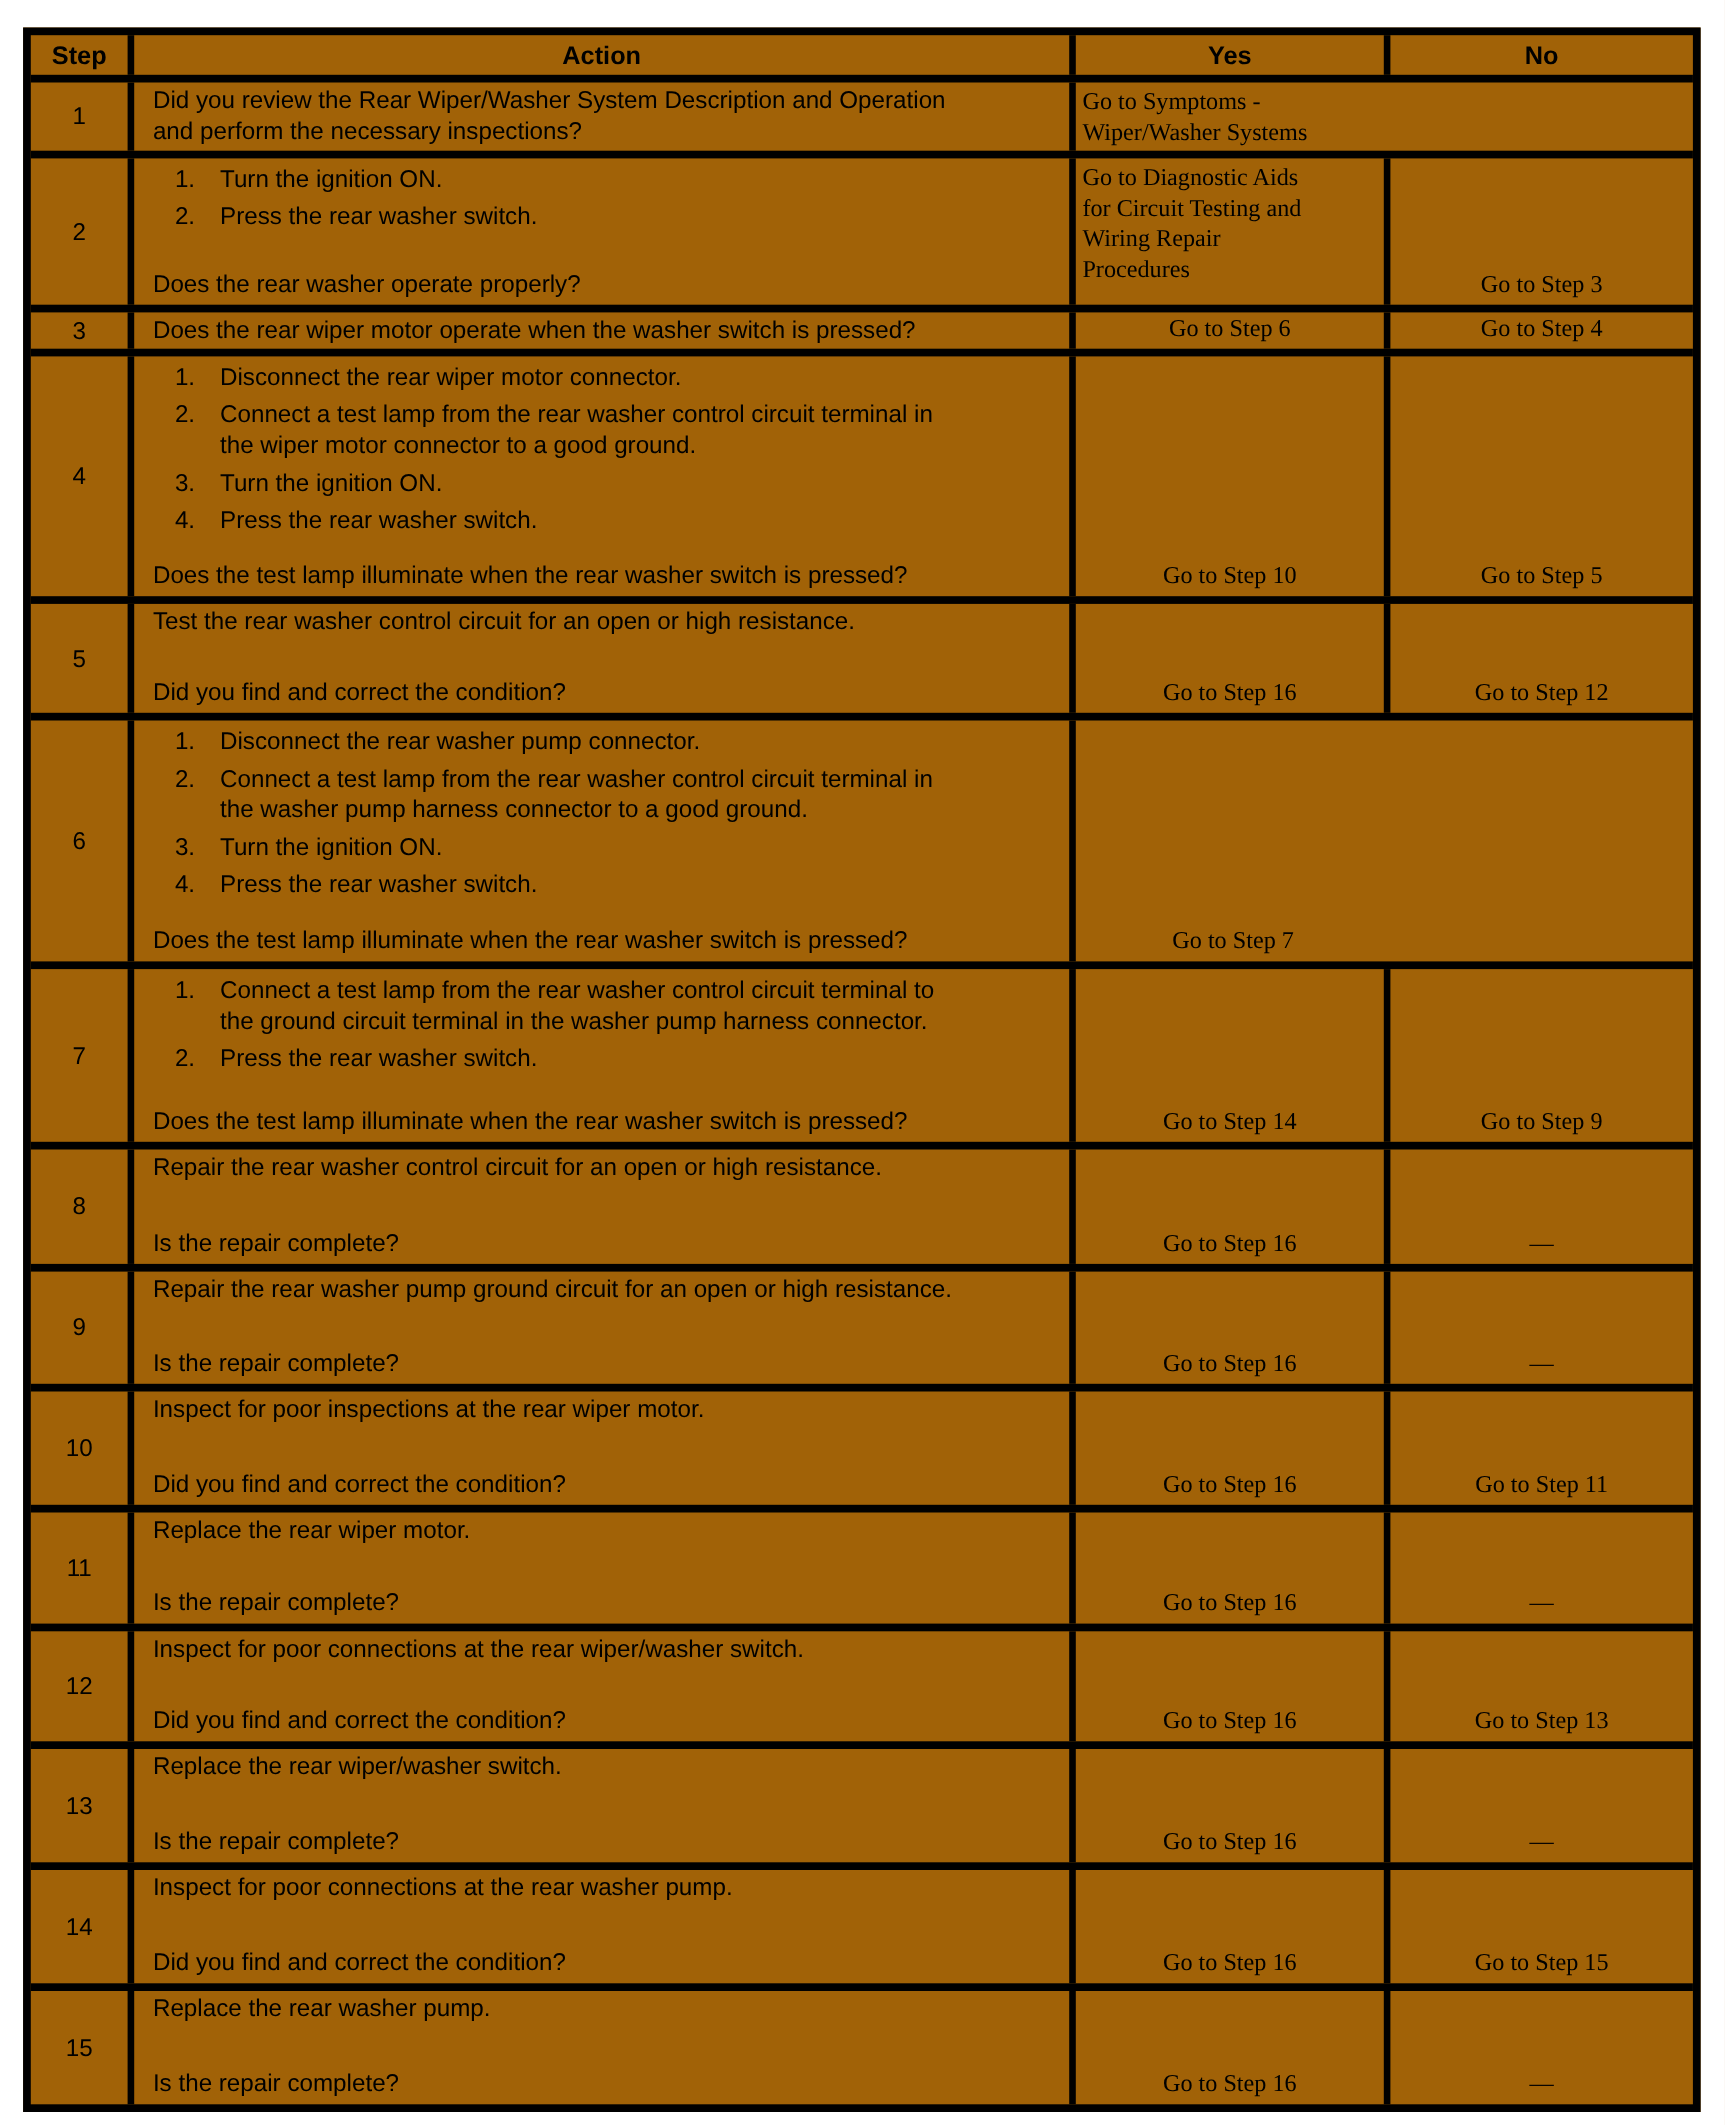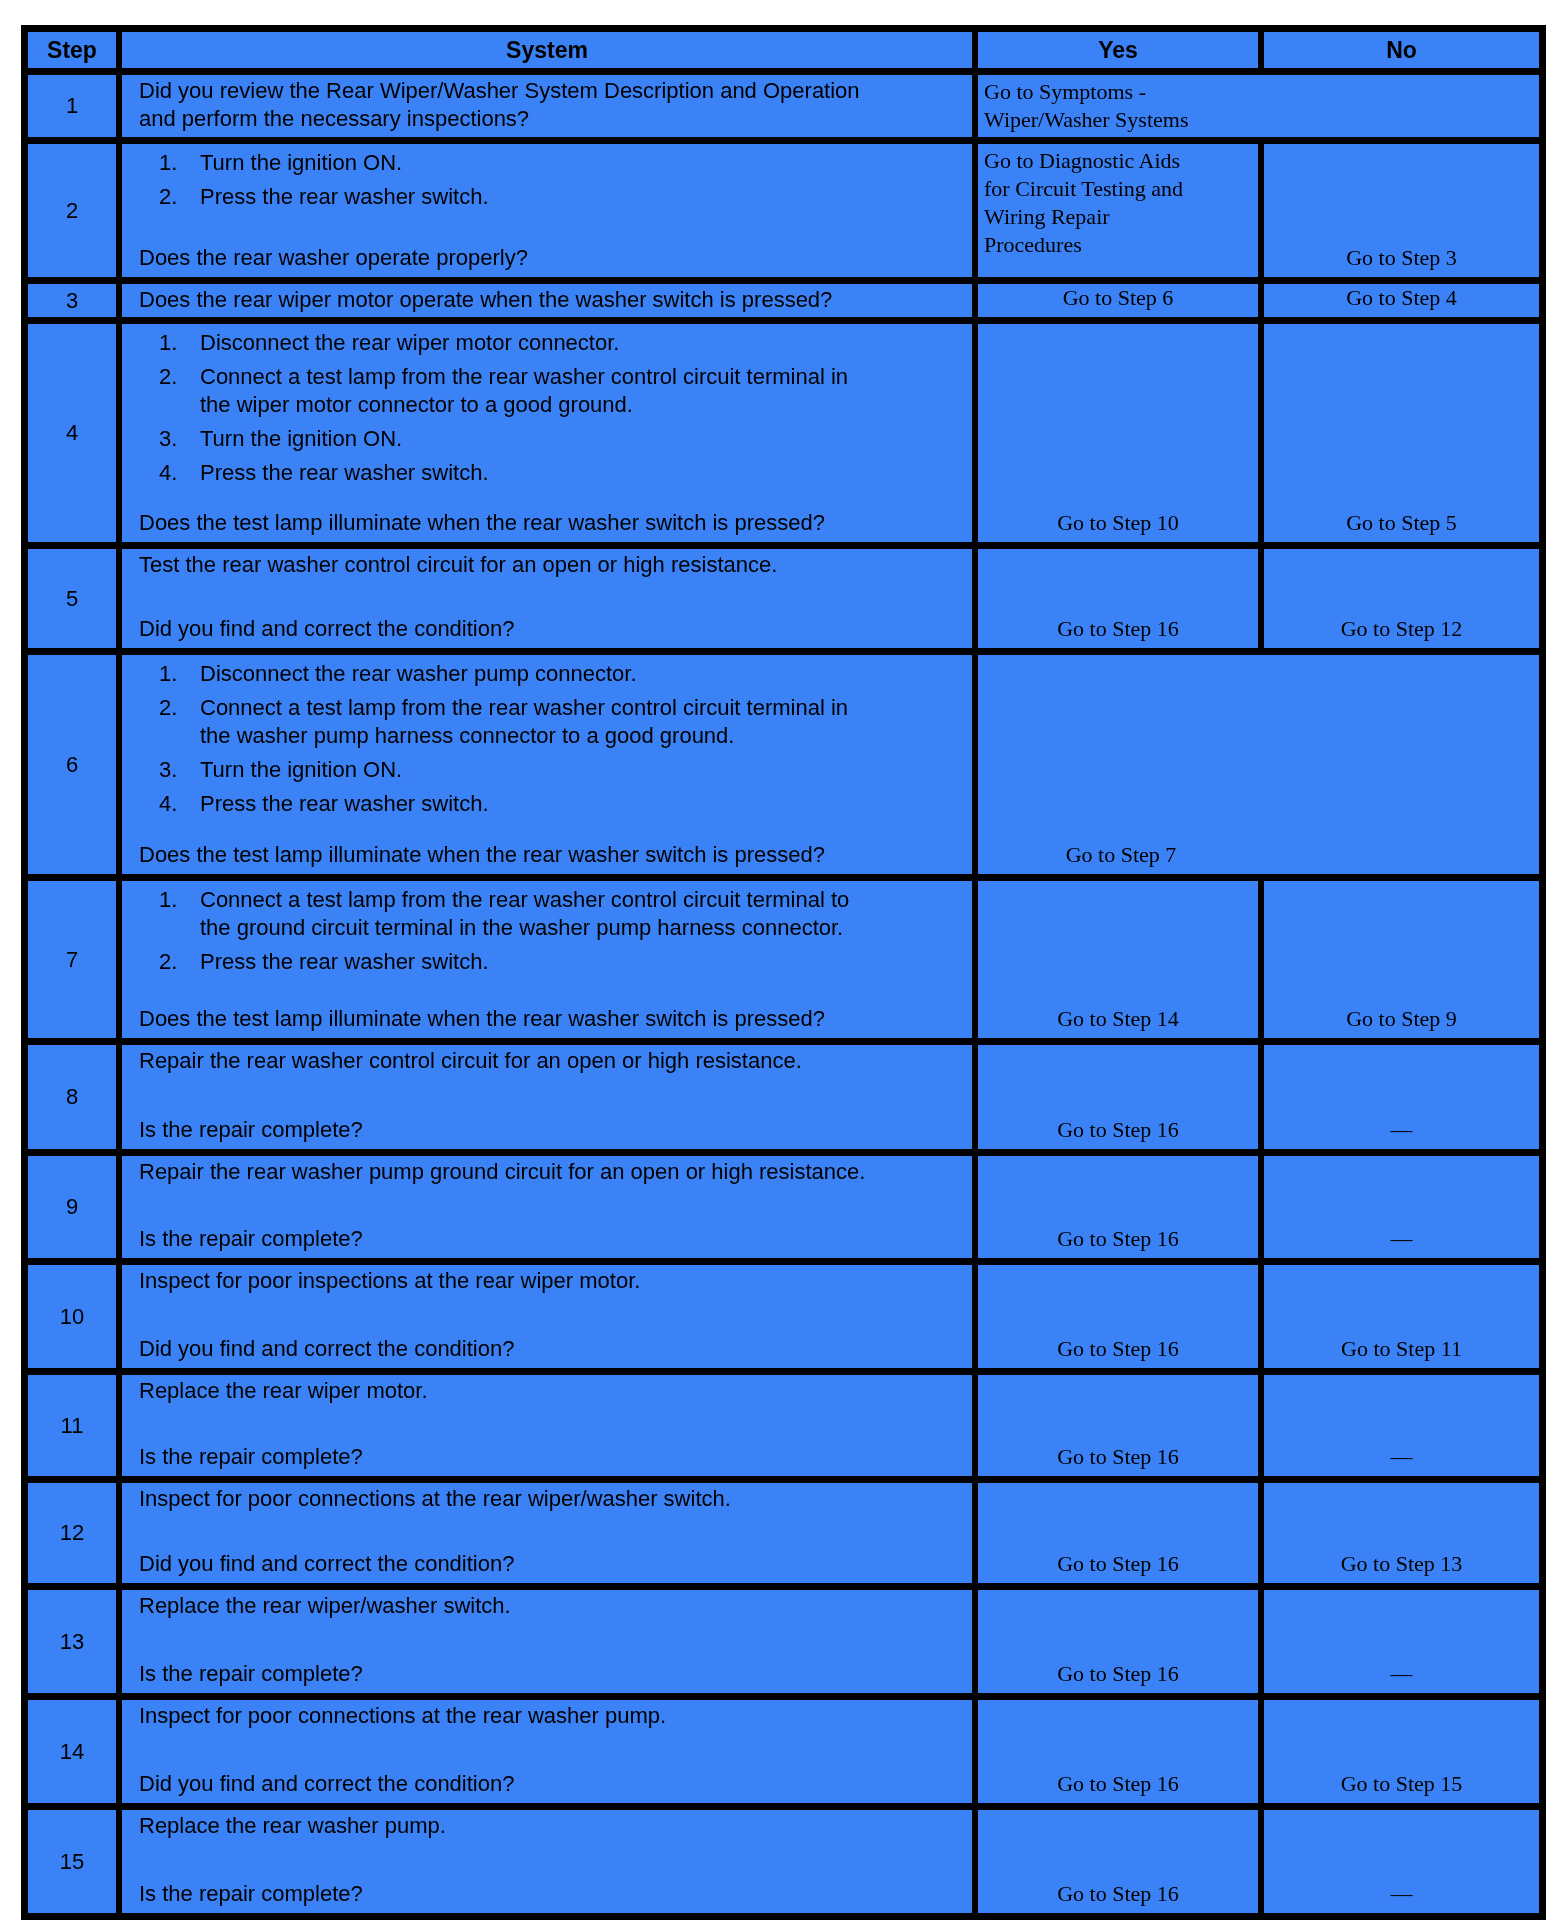--- a/index.html
+++ b/index.html
@@ -15,21 +15,21 @@
     position: relative;
     overflow: hidden;
   }
   .diag-table {
     position: absolute;
     left: 21px;
     top: 25px;
     width: 1525px;
     box-sizing: border-box;
     border: 7px solid #000;
-    background: #3b82f6;
+    background: #a16207;
   }
   .row {
     display: grid;
     grid-template-columns: 94px 856px 286px 275px;
     border-bottom: 7px solid #000;
     box-sizing: border-box;
   }
   .row:last-child { border-bottom: none; }
   .cell {
     box-sizing: border-box;
@@ -96,21 +96,21 @@
     white-space: pre-line;
     padding-left: 6px;
   }
 </style>
 </head>
 <body>
 
 <div class="diag-table">
   <div class="row header">
     <div class="cell step-cell">Step</div>
-    <div class="cell">System</div>
+    <div class="cell">Action</div>
     <div class="cell">Yes</div>
     <div class="cell">No</div>
   </div>
 
   <div class="row" style="height: 69px;">
     <div class="cell step-cell">1</div>
     <div class="cell action-cell">
       <div class="action-top">
         <div class="intro">Did you review the Rear Wiper/Washer System Description and Operation
 and perform the necessary inspections?</div>

